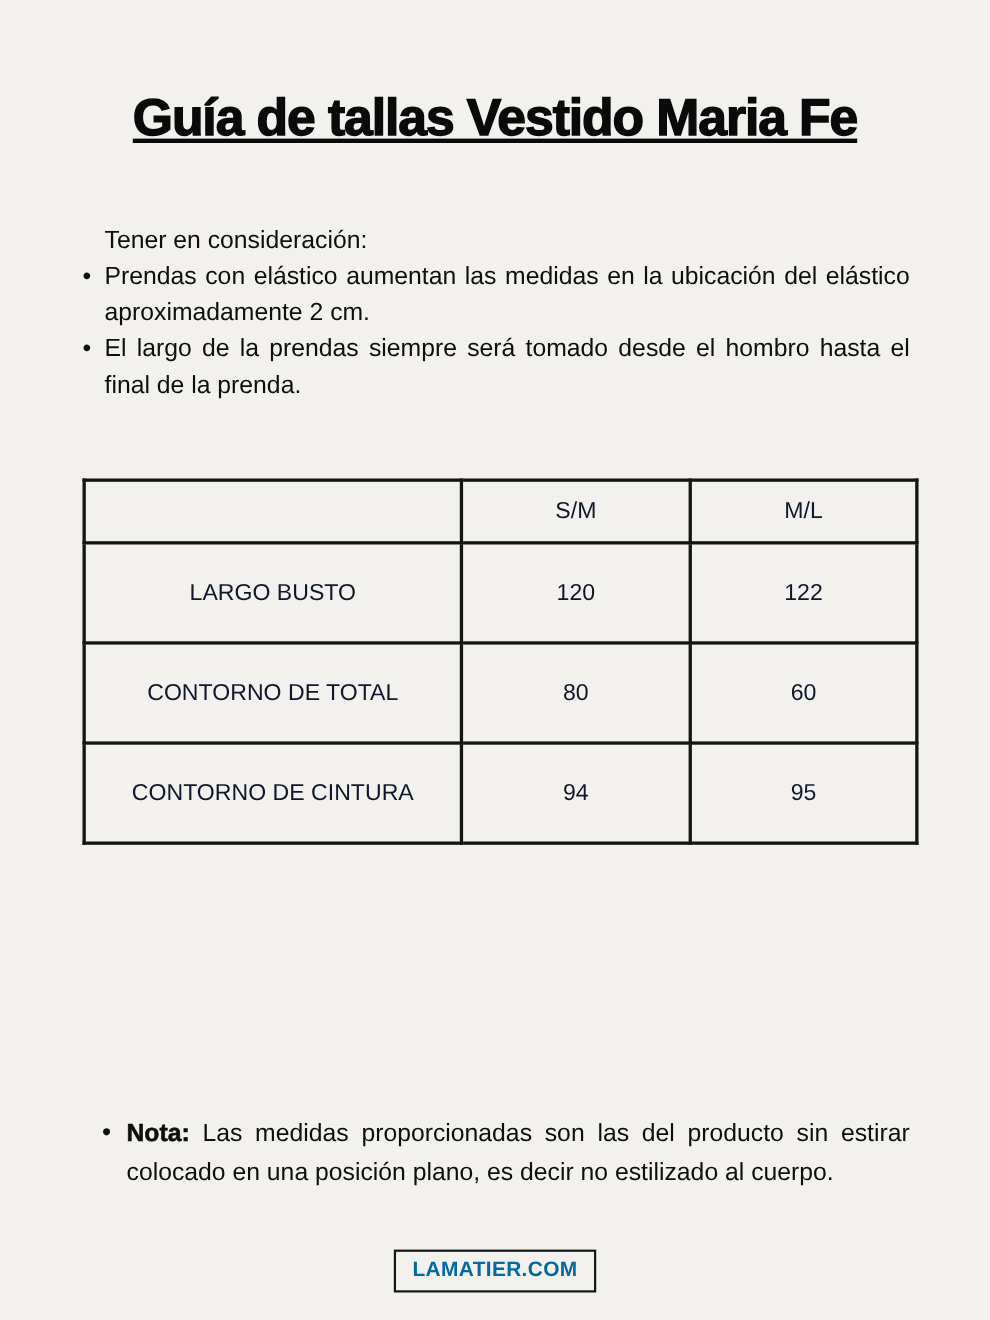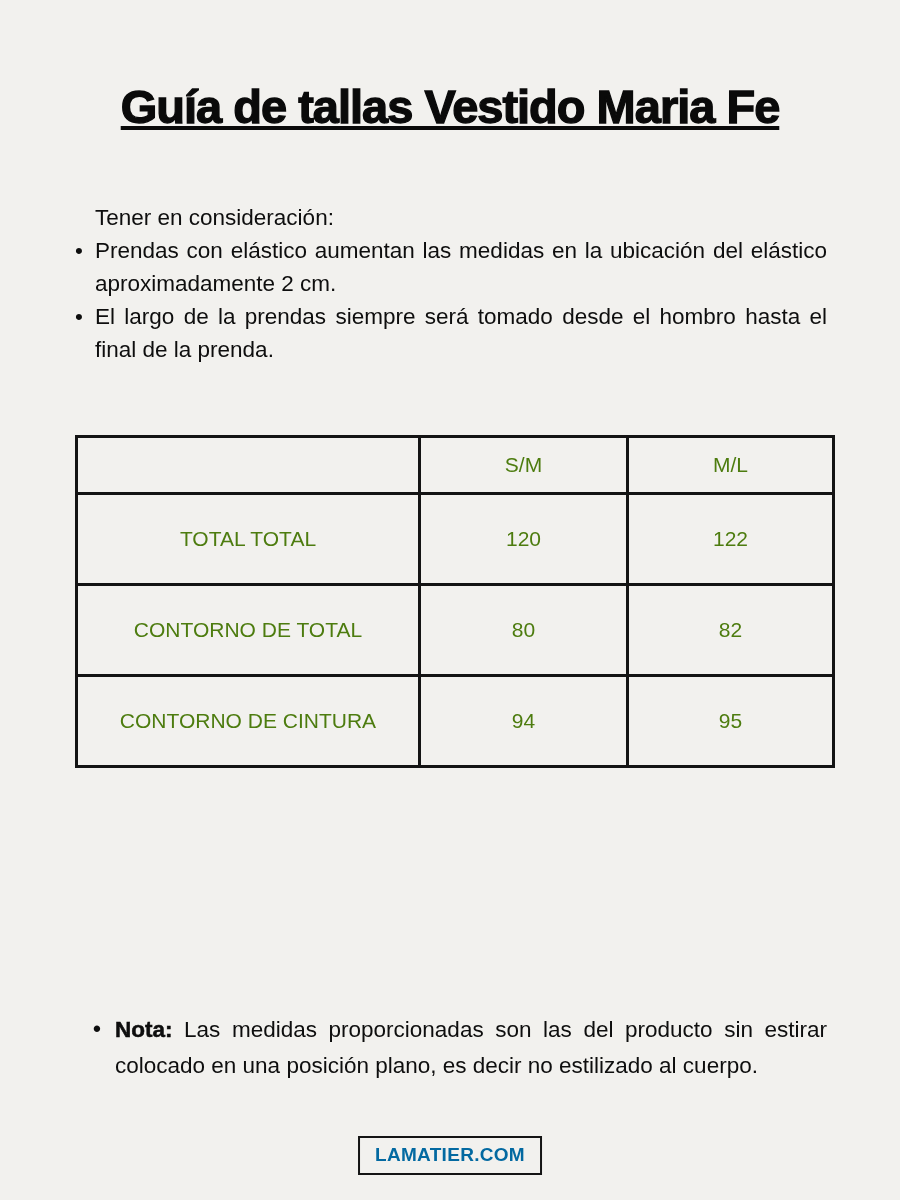--- a/index.html
+++ b/index.html
@@ -68,21 +68,21 @@
     table-layout: fixed;
     width: 748px;
     background: transparent;
   }
   .size-table td, .size-table th {
     border: 3px solid #141414;
     text-align: center;
     vertical-align: middle;
     font-weight: 400;
     font-size: 21px;
-    color: #4d7c0f;
+    color: #0f172a;
     padding: 0;
   }
   .size-table .col-label { width: 340px; }
   .size-table .col-sm { width: 205px; }
   .size-table .col-ml { width: 203px; }
   .size-table .header-row td { height: 54px; }
   .size-table .data-row td { height: 88px; }
   .note {
     position: absolute;
     top: 1012px;
@@ -134,28 +134,28 @@
   </div>
 
   <table class="size-table">
     <tbody>
       <tr class="header-row">
         <td class="col-label"></td>
         <td class="col-sm">S/M</td>
         <td class="col-ml">M/L</td>
       </tr>
       <tr class="data-row">
-        <td>TOTAL TOTAL</td>
+        <td>LARGO BUSTO</td>
         <td>120</td>
         <td>122</td>
       </tr>
       <tr class="data-row">
         <td>CONTORNO DE TOTAL</td>
         <td>80</td>
-        <td>82</td>
+        <td>60</td>
       </tr>
       <tr class="data-row">
         <td>CONTORNO DE CINTURA</td>
         <td>94</td>
         <td>95</td>
       </tr>
     </tbody>
   </table>
 
   <div class="note bullet-row">

